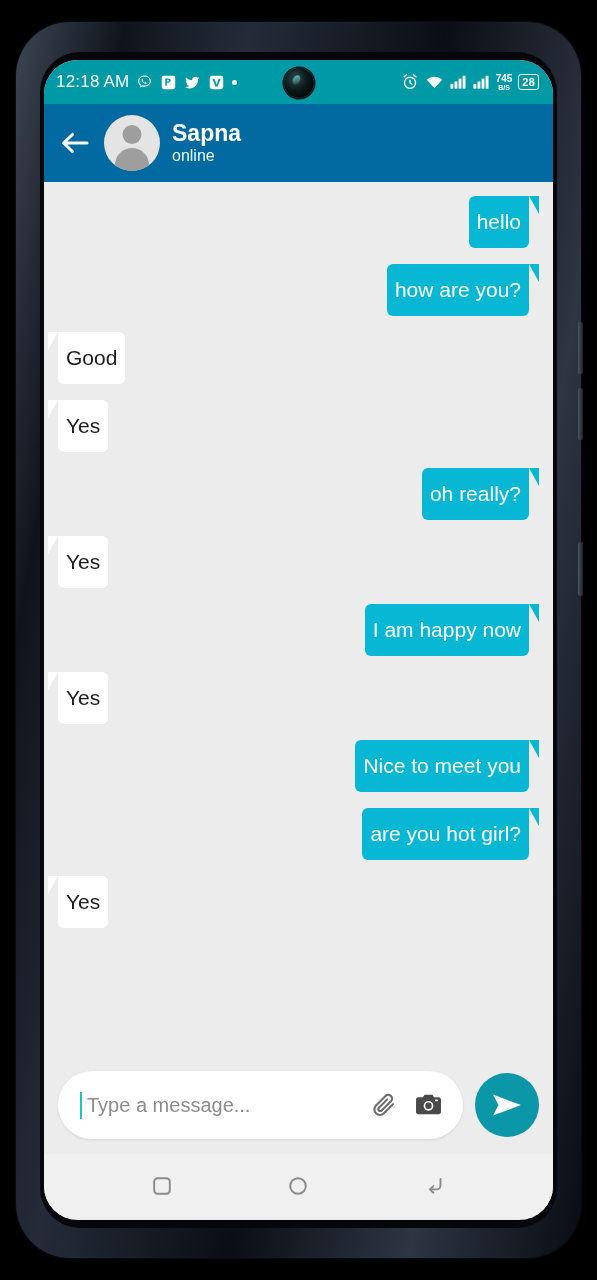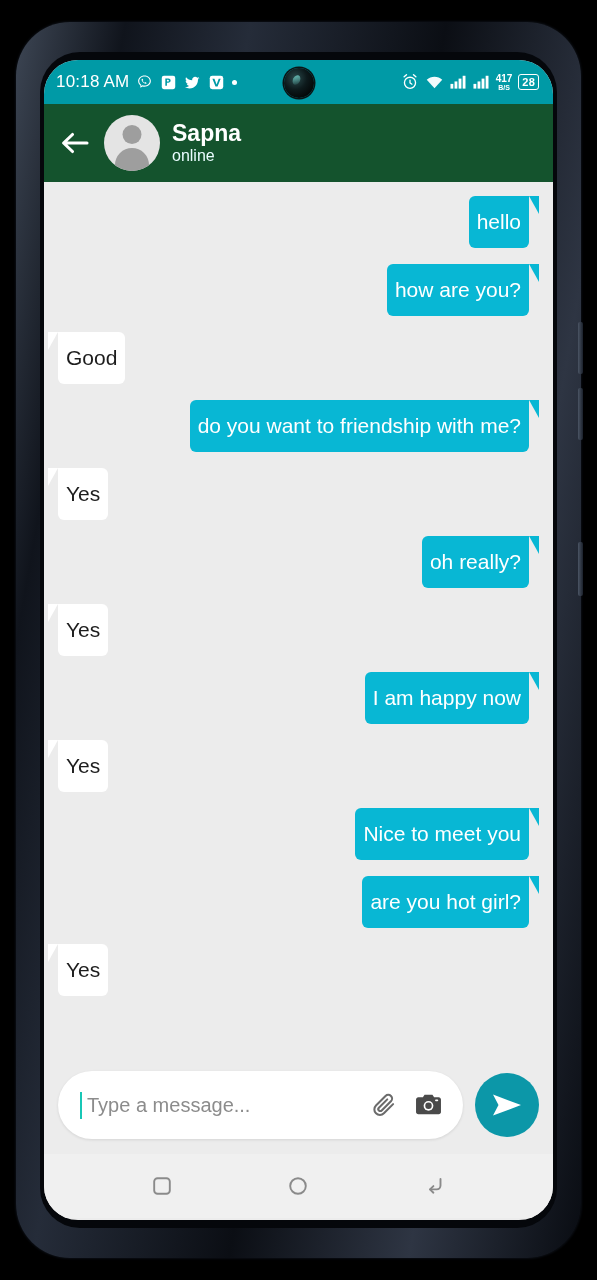--- a/index.html
+++ b/index.html
@@ -124,21 +124,21 @@
     flex-direction: column;
     align-items: center;
     line-height: 1;
   }
   #data-rate-value { font-size: 10px; font-weight: 700; }
   #data-rate-unit { font-size: 7px; font-weight: 700; }
 
   
   #app-header {
     height: 78px;
-    background: #14532d;
+    background: #0369a1;
     display: flex;
     align-items: center;
     padding: 0 14px;
     box-sizing: border-box;
     gap: 12px;
   }
   #back-button {
     width: 34px; height: 34px;
     display: flex; align-items: center; justify-content: center;
     flex: 0 0 auto;
@@ -315,21 +315,21 @@
 
   <div class="side-btn" id="side-btn-volume-up"></div>
   <div class="side-btn" id="side-btn-volume-down"></div>
   <div class="side-btn" id="side-btn-power"></div>
 
   <div id="screen">
 
     <div id="status-bar">
 
       <div id="status-left">
-        <span id="status-time">10:18 AM</span>
+        <span id="status-time">12:18 AM</span>
 
         <span>
           <svg class="appicon" viewBox="0 0 24 24">
             <path fill="#ffffff" d="M12 2C6.9 2 3 5.6 3 10c0 2.5 1.2 4.7 3.2 6.1v3.3l3-1.8c.9.2 1.8.3 2.8.3 5.1 0 9-3.6 9-8S17.1 2 12 2zm0 1.6c4.2 0 7.4 2.9 7.4 6.4S16.2 16.4 12 16.4c-.9 0-1.8-.1-2.6-.4l-.4-.1-1.6 1v-1.8l-.4-.3C5.3 13.7 4.6 12 4.6 10c0-3.5 3.2-6.4 7.4-6.4z"></path>
             <path fill="#ffffff" d="M9.2 6.6c-.3 0-.6.1-.8.3-.4.4-.8 1-.6 1.7.3 1.3 1.2 2.6 2.2 3.5 1 .9 2.3 1.6 3.4 1.7.6.1 1.2-.3 1.5-.8.2-.3 0-.6-.3-.8l-1.2-.7c-.2-.1-.5-.1-.7.1l-.4.5c-.1.1-.3.2-.5.1-.5-.2-1.1-.7-1.5-1.1-.4-.4-.7-.9-.9-1.4-.1-.2 0-.4.1-.5l.5-.4c.2-.2.2-.4.1-.6l-.6-1.2c-.1-.2-.2-.4-.3-.4z"></path>
           </svg>
         </span>
 
         <span>
           <svg class="appicon" viewBox="0 0 24 24">
@@ -384,21 +384,21 @@
         <span>
           <svg class="si" width="17" height="16" viewBox="0 0 18 16">
             <rect x="0.5" y="10" width="3" height="5" fill="#ffffff"></rect>
             <rect x="4.8" y="7.4" width="3" height="7.6" fill="#ffffff"></rect>
             <rect x="9.1" y="4.4" width="3" height="10.6" fill="#ffffff"></rect>
             <rect x="13.4" y="1.4" width="3" height="13.6" fill="#ffffff"></rect>
           </svg>
         </span>
 
         <span id="data-rate">
-          <span id="data-rate-value">417</span>
+          <span id="data-rate-value">745</span>
           <span id="data-rate-unit">B/S</span>
         </span>
 
         <span id="battery-badge">28</span>
       </div>
     </div>
 
     <div id="app-header">
 
       <div id="back-button">
@@ -420,23 +420,20 @@
 
     <div id="chat-area">
         <div class="msg-row out">
           <div class="bubble out">hello</div>
         </div>
         <div class="msg-row out">
           <div class="bubble out">how are you?</div>
         </div>
         <div class="msg-row in">
           <div class="bubble in">Good</div>
-        </div>
-        <div class="msg-row out">
-          <div class="bubble out">do you want to friendship with me?</div>
         </div>
         <div class="msg-row in">
           <div class="bubble in">Yes</div>
         </div>
         <div class="msg-row out">
           <div class="bubble out">oh really?</div>
         </div>
         <div class="msg-row in">
           <div class="bubble in">Yes</div>
         </div>

